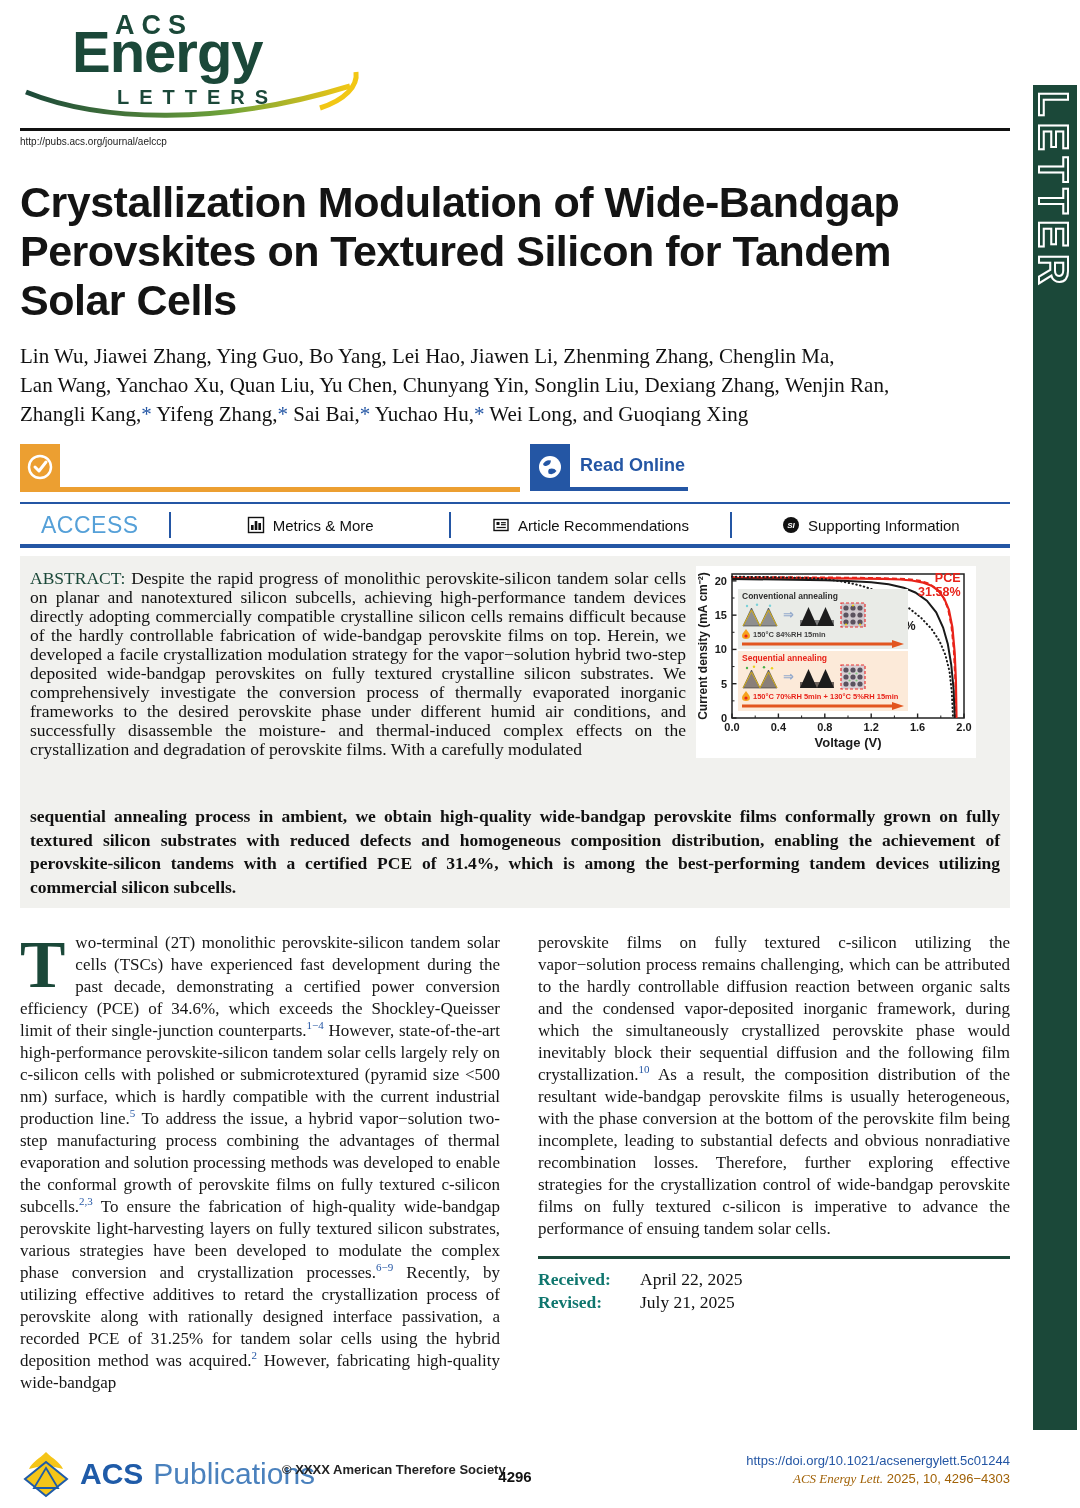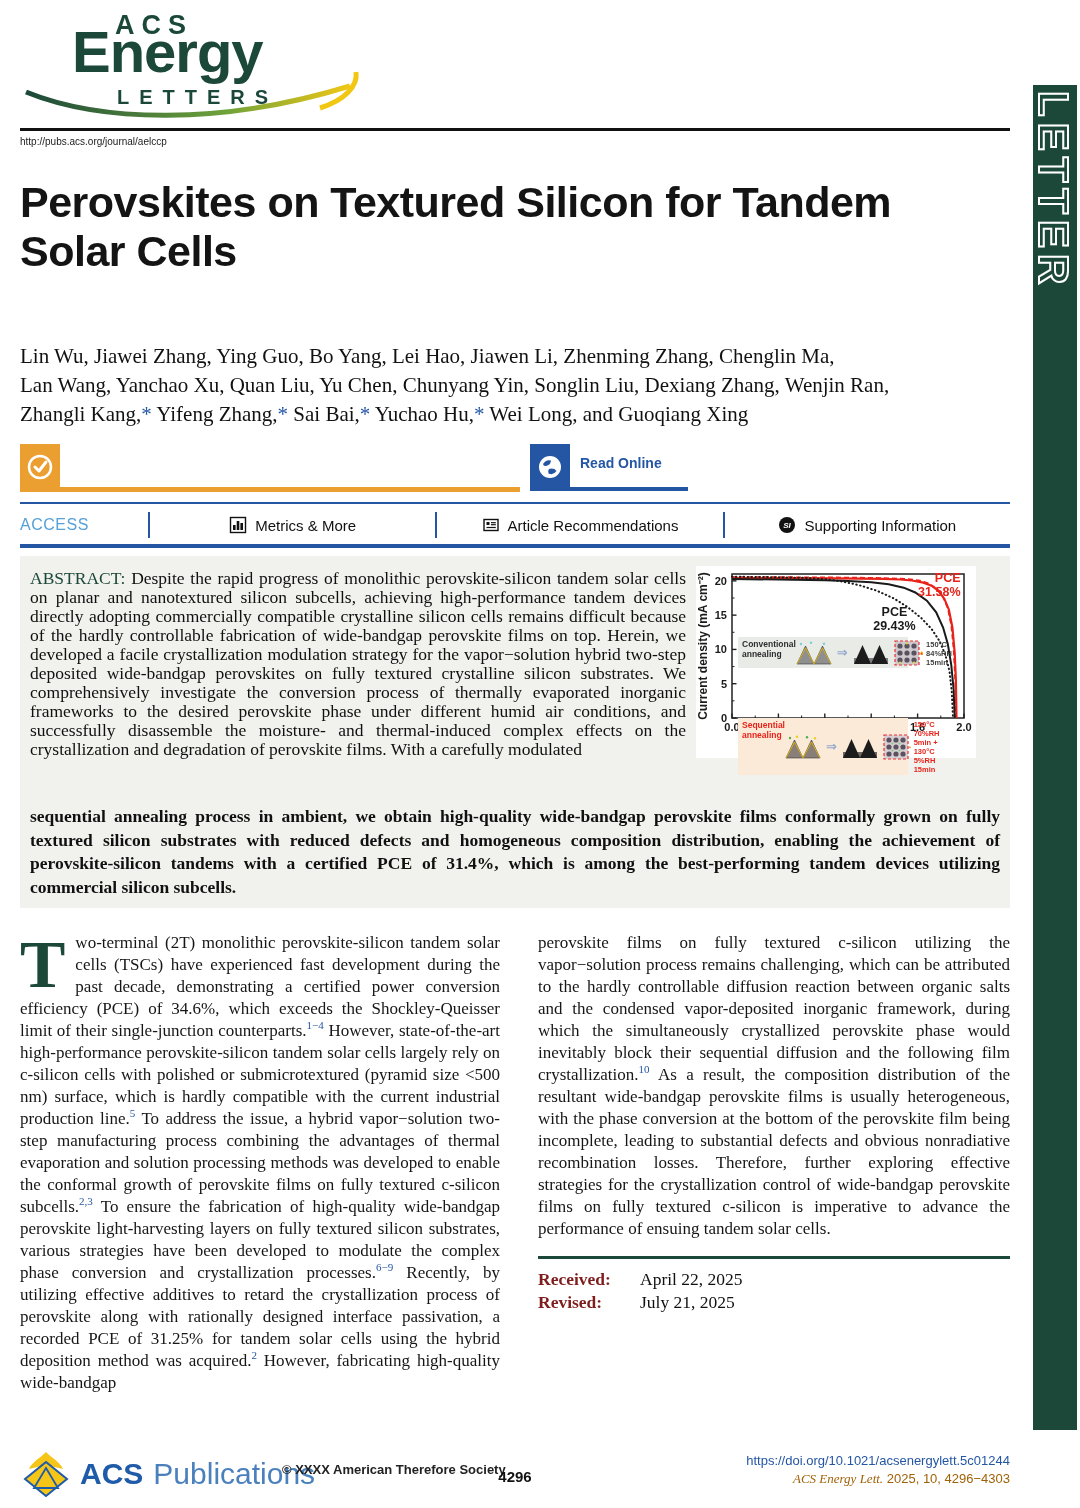--- a/index.html
+++ b/index.html
@@ -34,45 +34,45 @@
   
   .cite-badge{position:absolute;left:20px;top:444px;width:40px;height:46px;background:#EC9F31;}
   .cite-badge svg{position:absolute;left:7px;top:10px;}
   .cite-text{position:absolute;left:74px;top:455px;font-family:"Liberation Sans",sans-serif;font-size:17px;}
   .cite-label{font-weight:bold;color:#111;}
   .cite-cit{color:#2456A4;}
   .cite-underline{position:absolute;left:20px;top:487px;width:500px;height:5px;background:#EC9F31;}
   .read-badge{position:absolute;left:530px;top:444px;width:40px;height:46px;background:#2456A4;}
   .read-badge svg{position:absolute;left:8px;top:11px;}
   .read-text{position:absolute;left:580px;top:455px;font-family:"Liberation Sans",sans-serif;
-             font-size:14px;font-weight:bold;color:#2456A4;}
+             font-size:18px;font-weight:bold;color:#2456A4;}
   .read-underline{position:absolute;left:530px;top:487px;width:158px;height:4px;background:#2456A4;}
 
   
   .access-top{position:absolute;left:20px;top:502px;width:990px;height:2px;background:#2456A4;}
   .access-bot{position:absolute;left:20px;top:544px;width:990px;height:4px;background:#2456A4;}
   .access-row{position:absolute;left:20px;top:508px;width:990px;height:34px;display:flex;align-items:center;}
-  .access-word{font-family:"Liberation Sans",sans-serif;font-size:16px;color:#55A0D8;letter-spacing:0.5px;width:128px;}
+  .access-word{font-family:"Liberation Sans",sans-serif;font-size:23px;color:#55A0D8;letter-spacing:0.5px;width:128px;margin-left:21px;}
   .v-sep{width:2px;height:26px;background:#2456A4;}
   .access-item{flex:1;display:flex;align-items:center;justify-content:center;gap:8px;
                font-family:"Liberation Sans",sans-serif;font-size:15px;color:#111;}
 
   
   .abstract-box{position:absolute;left:20px;top:556px;width:990px;height:352px;background:#F1F1EE;}
   .abstract-left{position:absolute;left:10px;top:13px;width:656px;font-weight:normal;font-size:17.5px;
                  line-height:19px;text-align:justify;color:#101010;}
   .abstract-label{color:#1B4839;}
   .abstract-bottom{position:absolute;left:10px;top:249px;width:970px;font-weight:bold;font-size:17.5px;
                  line-height:23.5px;text-align:justify;color:#101010;}
 
   
   .figure{position:absolute;left:676px;top:10px;width:280px;height:192px;background:#fff;}
   .inset{position:absolute;left:42px;top:23px;width:170px;height:118px;display:flex;
          flex-direction:column;gap:2px;}
-  .ins-panel{flex:1;padding:2px 4px 1px 4px;display:flex;flex-direction:row;margin-top:48px;}
+  .ins-panel{flex:1;padding:2px 4px 1px 4px;display:flex;flex-direction:column;}
   .p1{background:#E9EBE7;}
   .p2{background:#FCEAD9;}
   .ins-title{font-family:"Liberation Sans",sans-serif;font-weight:bold;font-size:8.5px;color:#2e2e2e;}
   .p2 .ins-title{color:#E8231A;}
   .ins-row{display:flex;align-items:center;gap:5px;margin:1px 0;}
   .big-arrow{font-family:"DejaVu Sans",sans-serif;font-size:13px;color:#93A9CC;font-weight:bold;line-height:10px;}
   .ins-cond{display:flex;align-items:center;gap:3px;font-family:"Liberation Sans",sans-serif;
             font-weight:bold;font-size:7.5px;color:#3f3f3f;}
   .p2 .ins-cond{color:#E8231A;}
   .ins-arrow{margin-top:1px;}
@@ -80,21 +80,21 @@
   
   .col{position:absolute;top:932px;font-size:17px;line-height:22px;text-align:justify;color:#161616;}
   .col-left{left:20px;width:480px;}
   .col-right{left:538px;width:472px;}
   .dropcap{float:left;font-size:68px;line-height:56px;font-weight:bold;color:#1B4839;
            margin:4px 10px 0 0;}
   sup.ref{font-size:11px;color:#2456A4;line-height:0;vertical-align:super;}
   .dates-rule{margin-top:16px;border:none;border-top:3px solid #1B4839;}
   .dates{margin-top:8px;font-size:17.5px;line-height:23px;}
   .date-row{display:flex;}
-  .date-label{width:102px;font-weight:bold;color:#7f1d1d;}
+  .date-label{width:102px;font-weight:bold;color:#0f766e;}
   .date-value{color:#111;}
 
   
   .footer-logo{position:absolute;left:22px;top:1450px;display:flex;align-items:center;gap:10px;}
   .flogo-acs{font-family:"Liberation Sans",sans-serif;font-weight:bold;font-size:30px;color:#1F5BA8;}
   .flogo-pub{font-family:"Liberation Sans",sans-serif;font-size:30px;color:#4a81bd;}
   .copyright{position:absolute;left:282px;top:1462px;font-family:"Liberation Sans",sans-serif;
              font-weight:bold;font-size:13px;color:#222;}
   .page-num{position:absolute;left:460px;top:1468px;width:110px;text-align:center;
             font-family:"Liberation Sans",sans-serif;font-weight:bold;font-size:15px;color:#111;}
@@ -126,20 +126,21 @@
     </svg>
   </div>
   <div class="header-rule"></div>
   <div class="journal-url">http://pubs.acs.org/journal/aelccp</div>
 
   <div class="side-banner">
     <div class="side-banner-text">LETTER</div>
   </div>
 
   <div class="title">
+    <div>Crystallization Modulation of Wide-Bandgap</div>
     <div>Perovskites on Textured Silicon for Tandem</div>
     <div>Solar Cells</div>
   </div>
   <div class="authors">
     <div>Lin Wu, Jiawei Zhang, Ying Guo, Bo Yang, Lei Hao, Jiawen Li, Zhenming Zhang, Chenglin Ma,</div>
     <div>Lan Wang, Yanchao Xu, Quan Liu, Yu Chen, Chunyang Yin, Songlin Liu, Dexiang Zhang, Wenjin Ran,</div>
     <div>Zhangli Kang,<span class="star">*</span> Yifeng Zhang,<span class="star">*</span> Sai Bai,<span class="star">*</span> Yuchao Hu,<span class="star">*</span> Wei Long, and Guoqiang Xing</div>
   </div>
 
   <div class="cite-badge">

